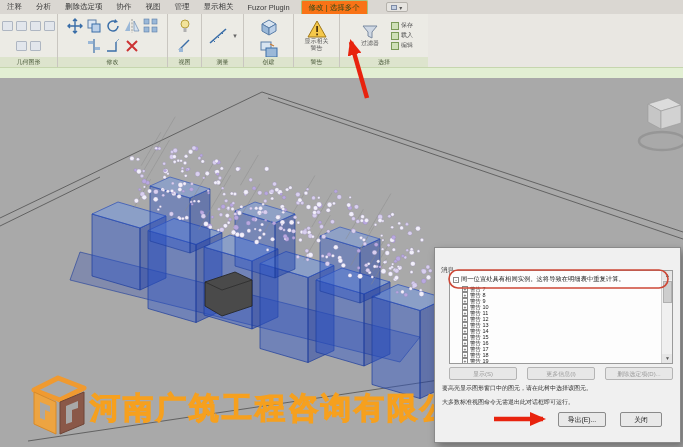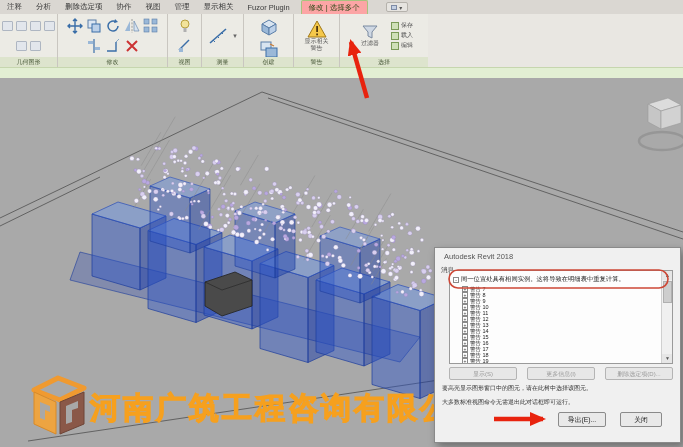--- a/index.html
+++ b/index.html
@@ -3,21 +3,21 @@
 <meta charset="utf-8">
 <style>
   * { box-sizing: border-box; margin: 0; padding: 0; }
   html,body { width:683px; height:447px; overflow:hidden; }
   body { position:relative; font-family:"Liberation Sans","DejaVu Sans",sans-serif; background:#a9a9a9; }
 
   
   .ribbon { position:absolute; left:0; top:0; width:683px; height:78px; background:#e9e7e2; }
   .tabrow { position:absolute; left:0; top:0; width:683px; height:14px; background:#dad7d2; display:flex; align-items:center; }
   .tab { font-size:7.5px; color:#3a3a3a; padding:2px 7px; white-space:nowrap; cursor:default; }
-  .tab.active { background:#fca5a5; color:#2f4a1a; border:1px solid #a8c27e; border-bottom:none; border-radius:2px 2px 0 0; margin-left:4px; }
+  .tab.active { background:#f97316; color:#2f4a1a; border:1px solid #a8c27e; border-bottom:none; border-radius:2px 2px 0 0; margin-left:4px; }
   .tab-dd { margin-left:18px; width:22px; height:10px; background:#e6e4e0; border:1px solid #b5b2ac; border-radius:2px; display:flex; align-items:center; justify-content:center; gap:2px; font-size:6px; color:#555; }
   .tab-dd .sq { width:6px; height:5px; background:#c3cfe2; border:1px solid #7d8aa5; }
   .panels { position:absolute; left:0; top:14px; height:53px; display:flex; }
   .panel { height:53px; border-right:1px solid #c9c6c0; position:relative; background:#ecebe5; }
   .panel-label { position:absolute; left:0; right:0; bottom:0; height:10px; background:#dde4cd; font-size:6px; color:#4a5a3a; text-align:center; line-height:10px; overflow:hidden; white-space:nowrap; }
   .panel-body { position:absolute; left:0; right:0; top:0; bottom:10px; display:flex; align-items:center; justify-content:center; flex-wrap:wrap; gap:1px 3px; padding:2px; }
   .mini { width:11px; height:10px; background:#e2e6ec; border:1px solid #aeb6c2; border-radius:1px; }
   .icon16 { width:16px; height:16px; }
   .icon22 { width:22px; height:22px; }
   .vbtn { display:flex; flex-direction:column; align-items:center; width:42px; cursor:default; }
@@ -643,21 +643,20 @@
     <path d="M8 18 L32 6 L58 16 L34 28 Z" fill="none" stroke="#f09a30" stroke-width="5" stroke-linejoin="round"></path>
     <path d="M8 20 L30 30 L30 62 L8 52 Z" fill="#eda441" stroke="#d88a28" stroke-width="1"></path>
     <path d="M14 30 L24 34 L24 40 L19 38 L19 48 L14 46 Z" fill="#a8a8a8"></path>
     <path d="M34 30 L58 20 L58 52 L34 62 Z" fill="#8a5848" stroke="#6e4436" stroke-width="1"></path>
     <path d="M40 34 L52 29 L52 36 L46 38 L46 50 L40 52 Z" fill="#a8a8a8"></path>
   </svg>
   <span class="wm-text">河南广筑工程咨询有限公司</span>
 </div>
 
 <div class="dialog">
-  <div class="dlg-title">Autodesk Revit 2018</div>
   <div class="dlg-msg-label">消息</div>
 
   <div class="tree">
     <div class="tree-inner">
       <div class="trow root">
         <span class="tbox">-</span>
         <span class="txt">同一位置处具有相同实例。这将导致在明细表中重复计算。</span>
       </div>
       <div id="warning-rows">
           <div class="trow child">

